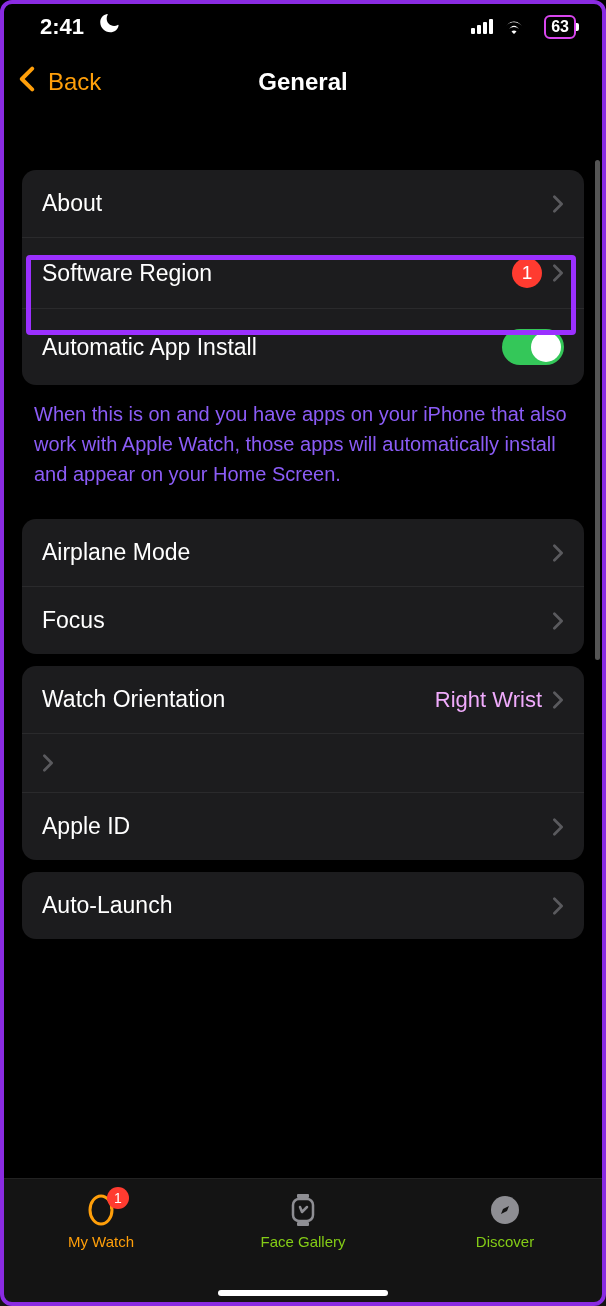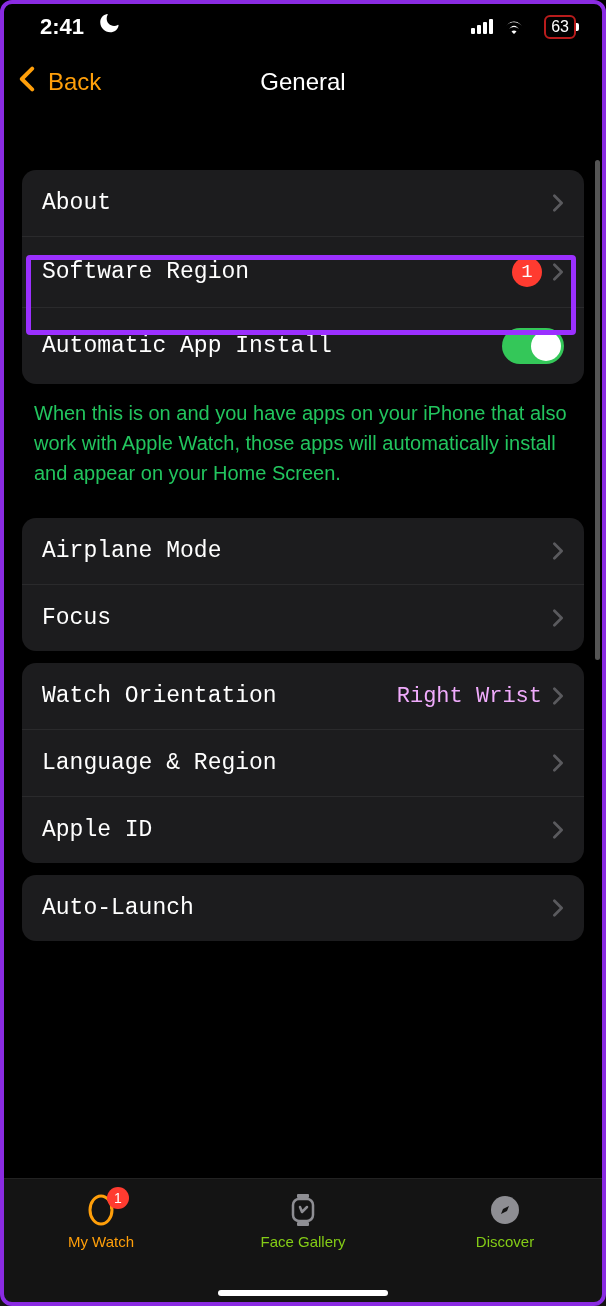--- a/index.html
+++ b/index.html
@@ -24,25 +24,25 @@
   justify-content: space-between;
   align-items: center;
   padding: 14px 30px 6px 40px;
   font-size: 22px;
   font-weight: 600;
 }
 .status-left { display: flex; align-items: center; gap: 16px; }
 .status-right { display: flex; align-items: center; gap: 8px; }
 .moon-icon { display: inline-block; }
 .battery-box {
-  border: 2px solid #b91c1c;
+  border: 2px solid #d946ef;
   border-radius: 6px;
   padding: 1px 5px;
   font-size: 16px;
-  font-weight: 400;
+  font-weight: 700;
   position: relative;
   margin-left: 11px;
 }
 .battery-box::after {
   content: "";
   position: absolute;
   right: -5px; top: 50%;
   transform: translateY(-50%);
   width: 3px; height: 8px;
   background: #fff;
@@ -57,21 +57,21 @@
 }
 .back-btn {
   position: absolute;
   left: 18px;
   display: flex;
   align-items: center;
   color: #ff9f0a;
   font-size: 24px;
   gap: 12px;
 }
-.nav-title { font-size: 24px; font-weight: 400; color: #fff; }
+.nav-title { font-size: 24px; font-weight: 700; color: #fff; }
 
 .content {
   position: absolute;
   top: 160px;
   left: 0; right: 0;
   bottom: 128px;
   overflow: hidden;
 }
 .scrollbar-ind {
   position: absolute;
@@ -87,21 +87,20 @@
 }
 .group:first-child { margin-top: 10px; }
 .row {
   display: flex;
   align-items: center;
   justify-content: space-between;
   padding: 20px 20px;
   font-size: 23px;
   font-weight: 400;
   border-bottom: 1px solid #2a2a2c;
-  font-family: Liberation Mono, monospace;
 }
 .row:last-child { border-bottom: none; }
 .row .label { color: #fff; }
 .row .right { display: flex; align-items: center; gap: 10px; }
 .row .detail { color: #f0abfc; font-size: 22px; }
 .chevron {
   color: #5a5a5e;
   display: inline-flex;
 }
 .badge-red {
@@ -123,21 +122,21 @@
 }
 .toggle::after {
   content: "";
   position: absolute;
   right: 3px; top: 3px;
   width: 30px; height: 30px;
   background: #fff;
   border-radius: 50%;
 }
 .footer-text {
-  color: #22c55e;
+  color: #8b5cf6;
   font-size: 20px;
   line-height: 1.5;
   padding: 14px 34px 18px 34px;
 }
 .highlight {
   position: absolute;
   border: 5px solid #9b30ff;
   border-radius: 4px;
   pointer-events: none;
   z-index: 5;
@@ -291,21 +290,20 @@
       <span class="right">
         <span class="detail">Right Wrist</span>
         <span class="chevron">
             <svg width="12" height="18" viewBox="0 0 12 20" fill="none" stroke="#5a5a5e" stroke-width="3" stroke-linecap="round" stroke-linejoin="round">
               <polyline points="2,2 10,10 2,18"></polyline>
             </svg>
           </span>
       </span>
     </div>
     <div class="row">
-      <span class="label">Language &amp; Region</span>
       <span class="right">
           <span class="chevron">
             <svg width="12" height="18" viewBox="0 0 12 20" fill="none" stroke="#5a5a5e" stroke-width="3" stroke-linecap="round" stroke-linejoin="round">
               <polyline points="2,2 10,10 2,18"></polyline>
             </svg>
           </span>
         </span>
     </div>
     <div class="row">
       <span class="label">Apple ID</span>

